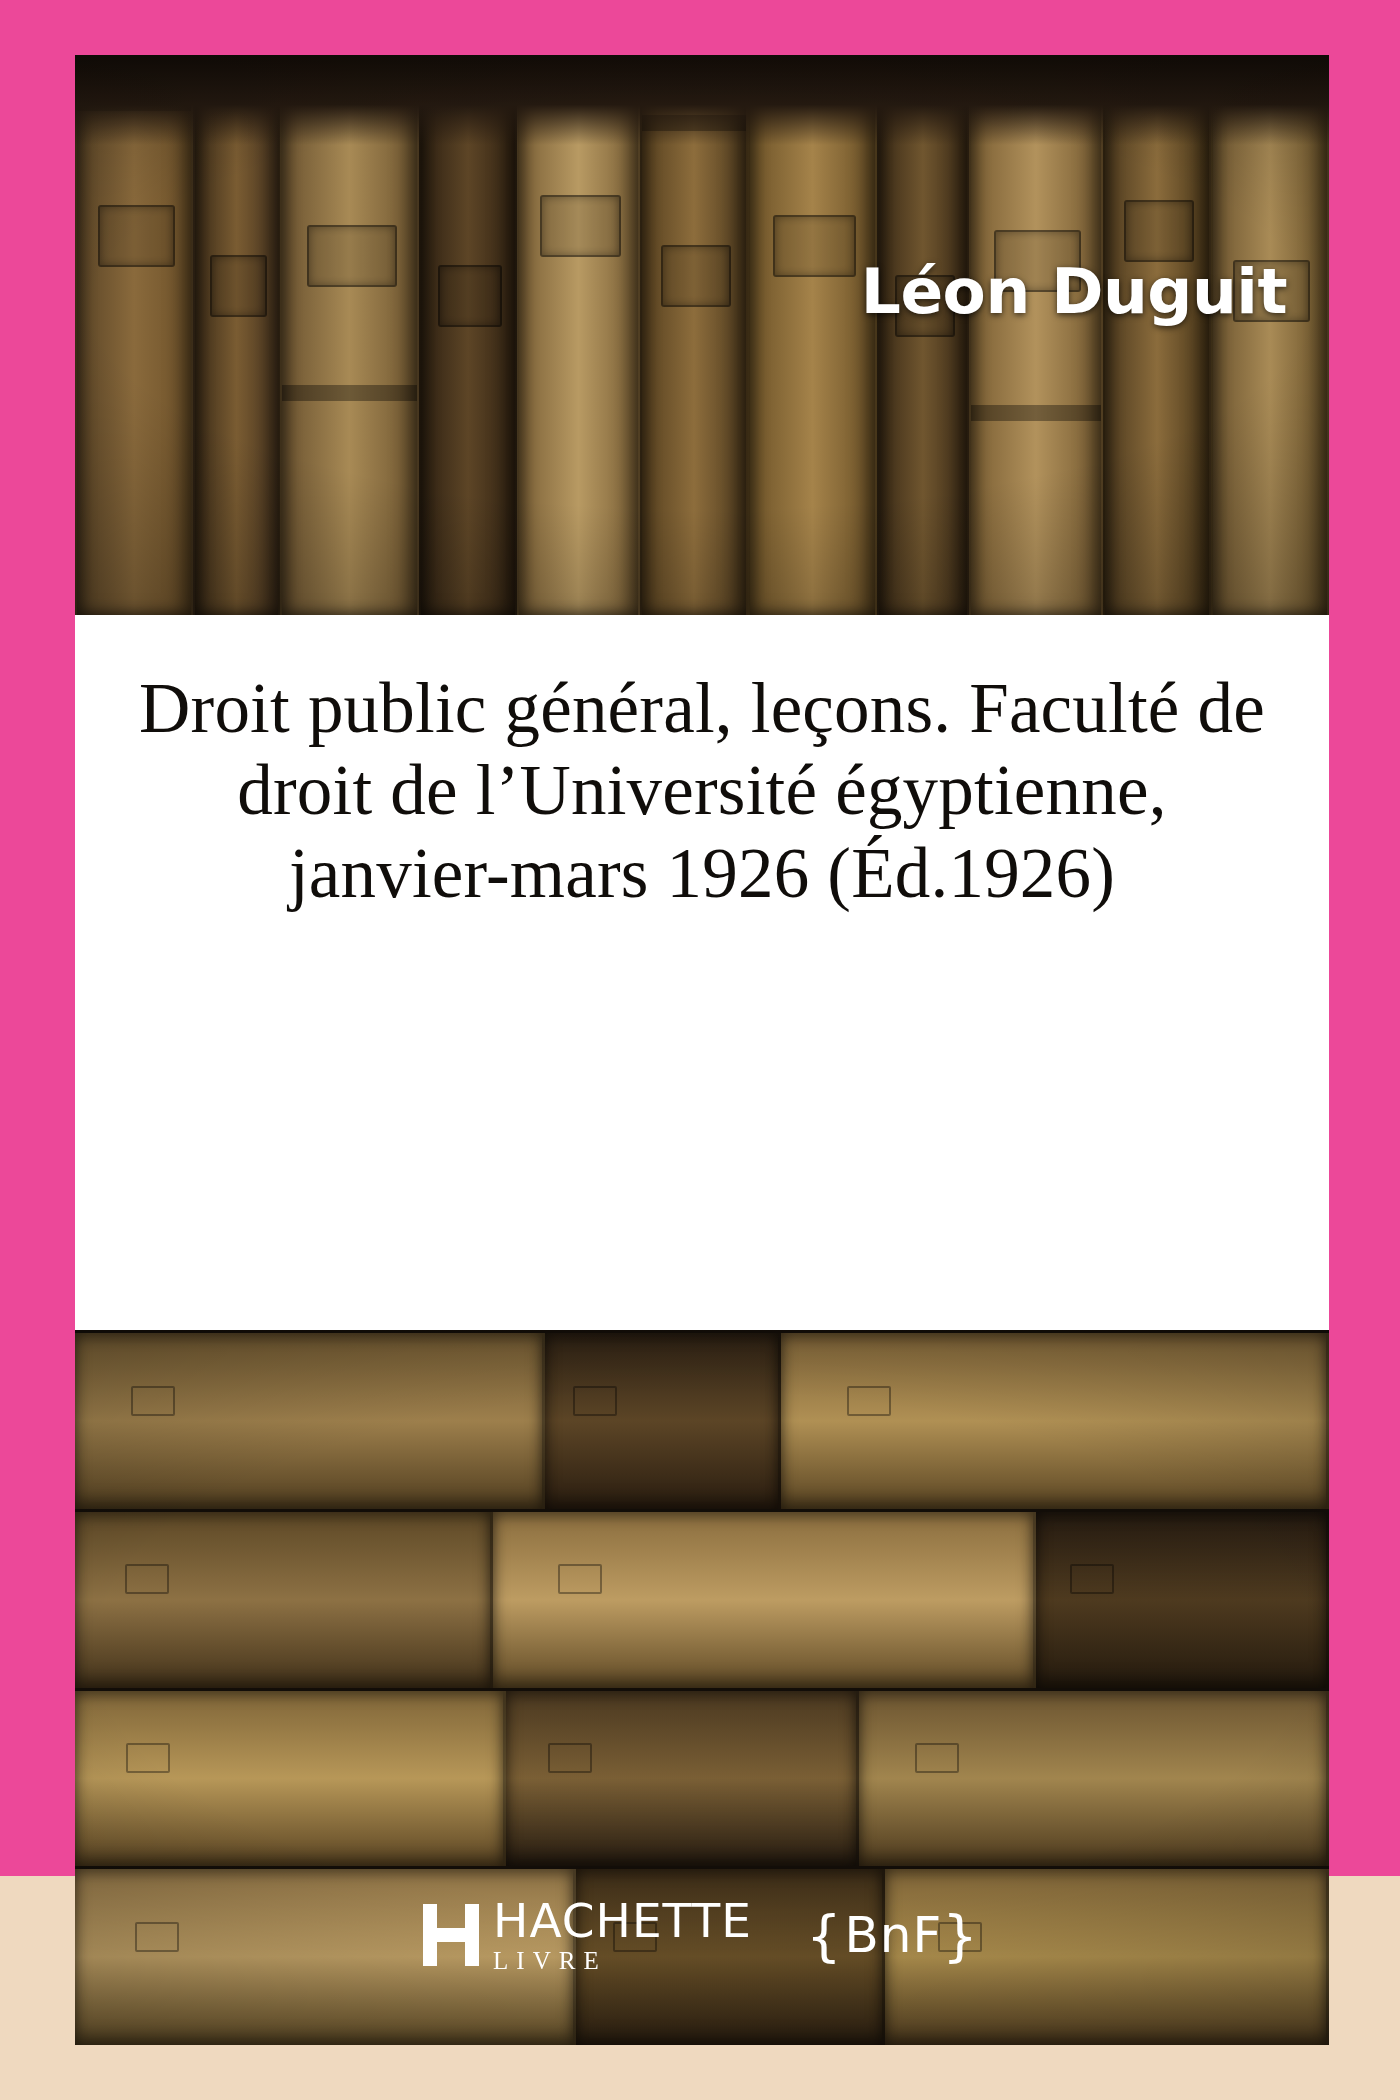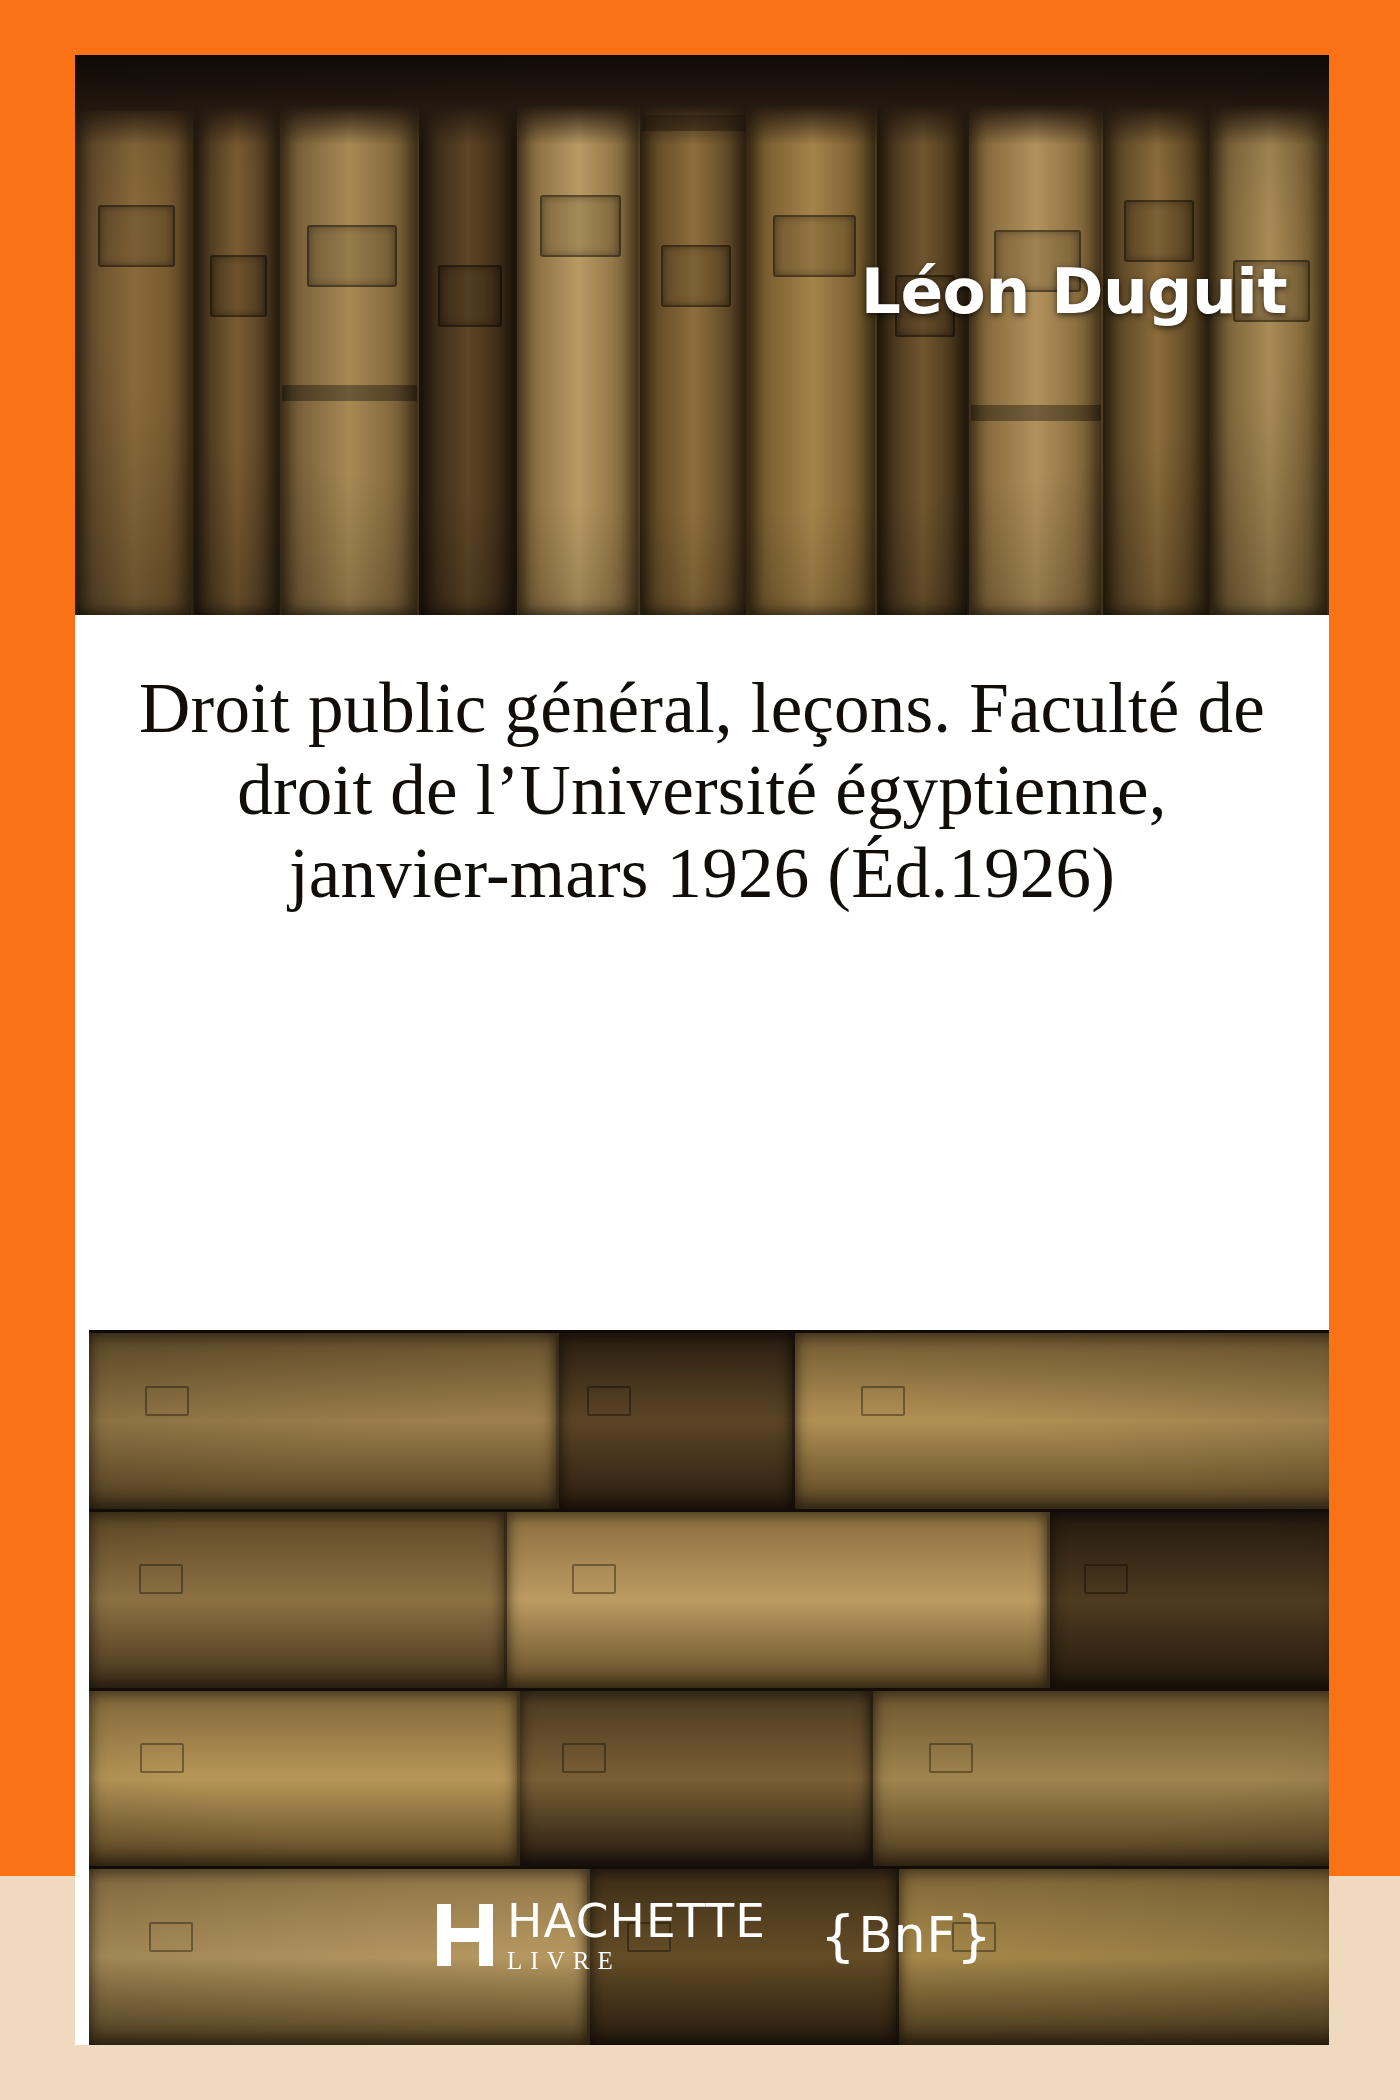--- a/index.html
+++ b/index.html
@@ -11,21 +11,21 @@
     width: 1400px;
     height: 2100px;
     font-family: "Liberation Serif", serif;
     overflow: hidden;
   }
 
   .page {
     position: relative;
     width: 1400px;
     height: 1876px;
-    background: #f97316;
+    background: #ec4899;
     box-sizing: border-box;
   }
 
   
   .cover {
     position: absolute;
     left: 75px;
     top: 55px;
     width: 1254px;
     height: 1990px;
@@ -38,21 +38,21 @@
     position: absolute;
     left: 0;
     top: 0;
     width: 100%;
     height: 560px;
     overflow: hidden;
     background: #2b1d10;
   }
   .photo-bottom {
     position: absolute;
-    left: 14px;
+    left: 0;
     bottom: 0;
     width: 100%;
     height: 715px;
     overflow: hidden;
     background: #241a10;
     margin-top: 40px;
   }
 
   
   .spines {

